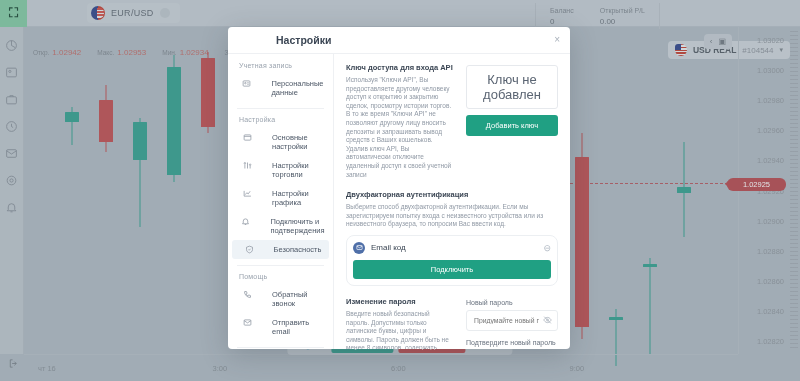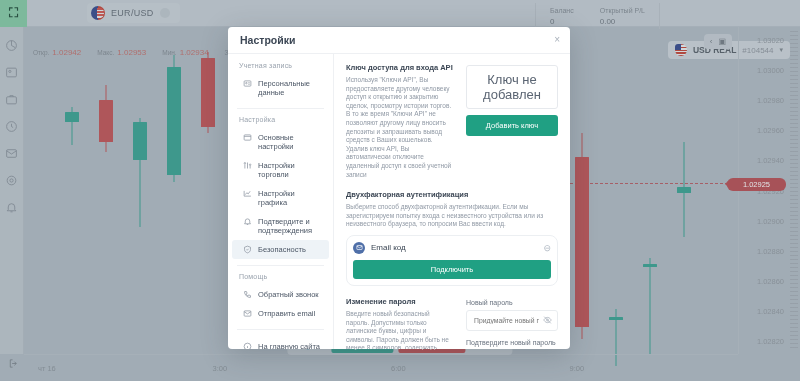--- a/index.html
+++ b/index.html
@@ -143,38 +143,38 @@
   .modal {
     position: absolute; left: 228px; top: 27px; width: 342px; height: 322px;
     background: #ffffff; border-radius: 4px;
     box-shadow: 0 6px 28px rgba(40,50,60,.22);
     display: flex; flex-direction: column; overflow: hidden;
   }
   .modal-head {
     height: 27px; flex: 0 0 27px; display: flex; align-items: center;
     padding: 0 12px; border-bottom: 1px solid #eef0f3; position: relative;
   }
-  .modal-title { font-size: 10.5px; font-weight: bold; color: #3b4654; }
+  .modal-title { font-size: 10.5px; font-weight: bold; color: #3b4654; margin-left: 36px; }
   .modal-close {
     position: absolute; right: 10px; top: 50%; transform: translateY(-50%);
     font-size: 10px; color: #a9b1bb; line-height: 1;
   }
   .modal-body { flex: 1; display: flex; min-height: 0; }
 
   .m-side {
     width: 106px; flex: 0 0 106px; border-right: 1px solid #eef0f3;
     padding: 8px 0 0 0; overflow: hidden;
   }
   .grp-title {
     font-size: 7px; color: #9aa3ae; padding: 0 0 5px 11px; letter-spacing: .2px;
   }
   .m-item {
-    display: flex; align-items: flex-start; gap: 6px;
+    display: flex; align-items: flex-start; gap: 20px;
     padding: 5px 6px 5px 11px; font-size: 7.5px; color: #4c5766;
-    line-height: 9px; border-radius: 3px; margin: 0 4px;
+    line-height: 9px; border-radius: 3px; margin: 0 4px; justify-content: center;
   }
   .m-item.active { background: #eef3f7; }
   .m-ic { flex: 0 0 9px; width: 9px; height: 9px; color: #8d96a2; margin-top: -.5px; }
   .m-ic svg { width: 9px; height: 9px; display: block; }
   .m-sep { height: 1px; background: #eef0f3; margin: 6px 9px 7px 9px; }
 
   .m-main { flex: 1; padding: 9px 12px 0 12px; overflow: hidden; }
   .sec-title { font-size: 7.5px; font-weight: bold; color: #3b4654; margin-bottom: 4px; }
   .sec-desc { font-size: 6.5px; color: #9099a5; line-height: 8.6px; }
 
@@ -493,21 +493,21 @@
             </span>
           <span>Настройки графика</span>
         </div>
         <div class="m-item">
           <span class="m-ic">
               <svg viewBox="0 0 24 24" fill="none" stroke="currentColor" stroke-width="2">
                 <path d="M6 16V11a6 6 0 1112 0v5l2 2H4l2-2z"></path>
                 <path d="M10 20h4"></path>
               </svg>
             </span>
-          <span>Подтвердите и подтверждения</span>
+          <span>Подключить и подтверждения</span>
         </div>
         <div class="m-item active">
           <span class="m-ic">
               <svg viewBox="0 0 24 24" fill="none" stroke="currentColor" stroke-width="2">
                 <path d="M12 3l8 3v6c0 5-4 8-8 9-4-1-8-4-8-9V6l8-3z"></path>
                 <path d="M9 12l2 2 4-4"></path>
               </svg>
             </span>
           <span>Безопасность</span>
         </div>

